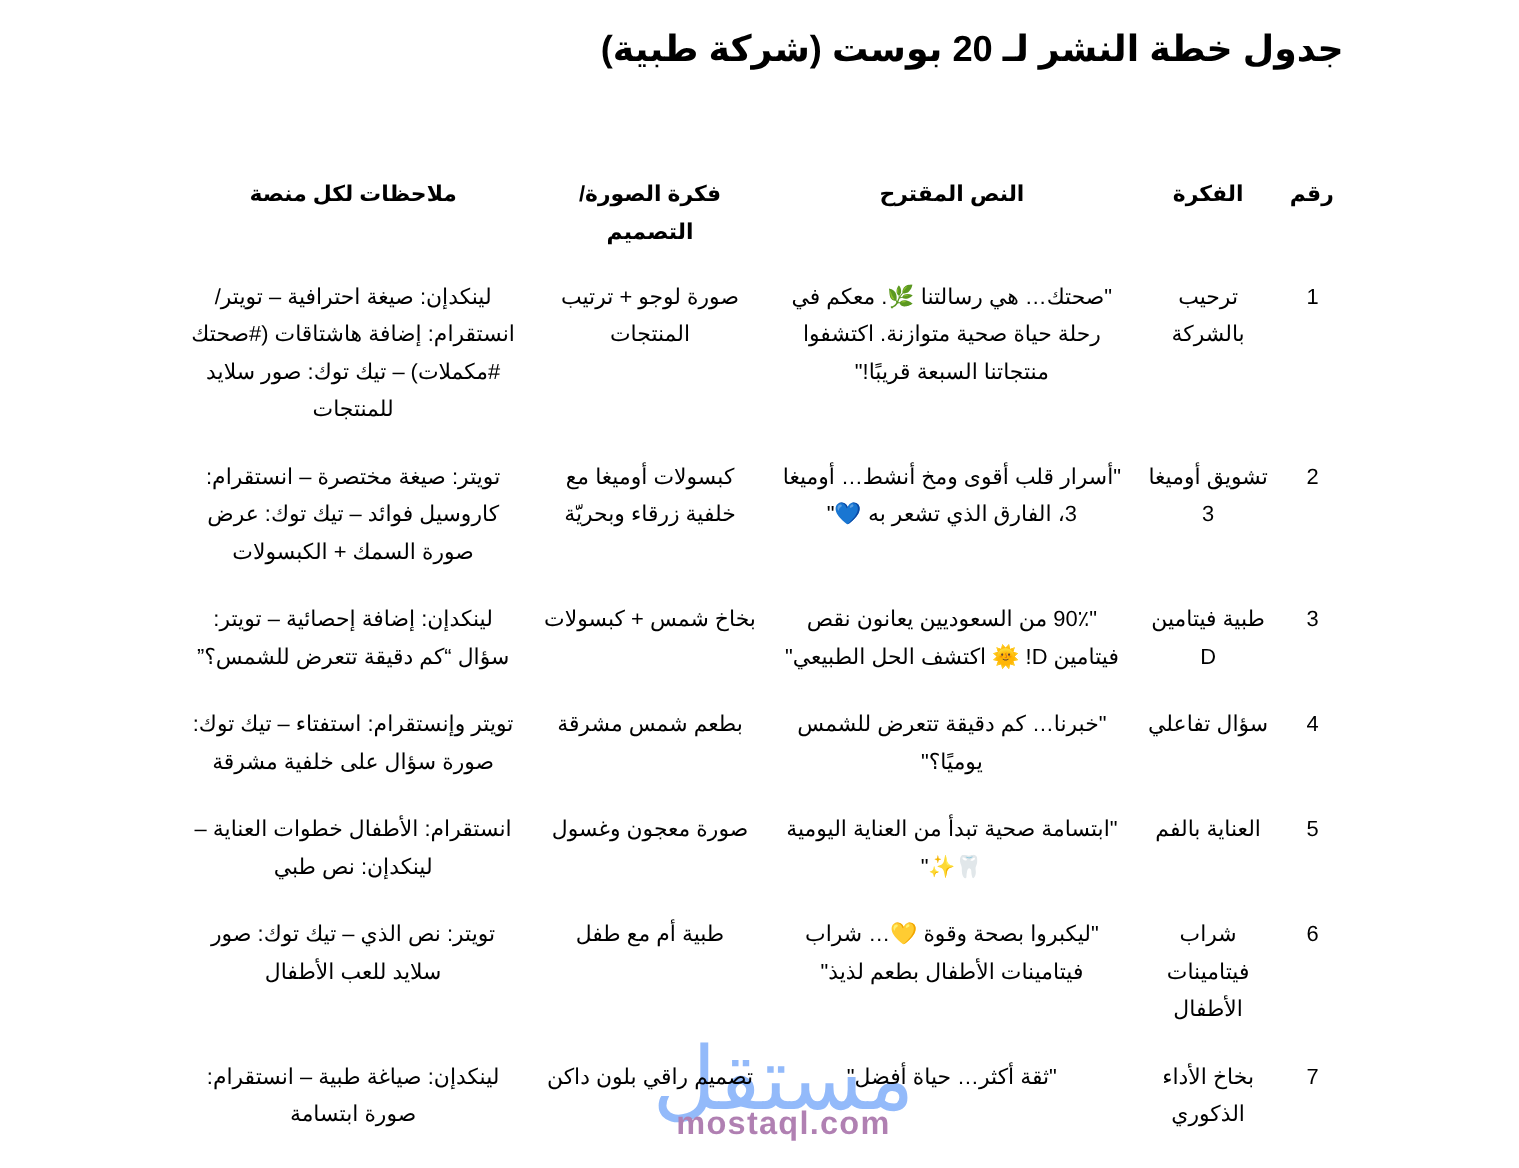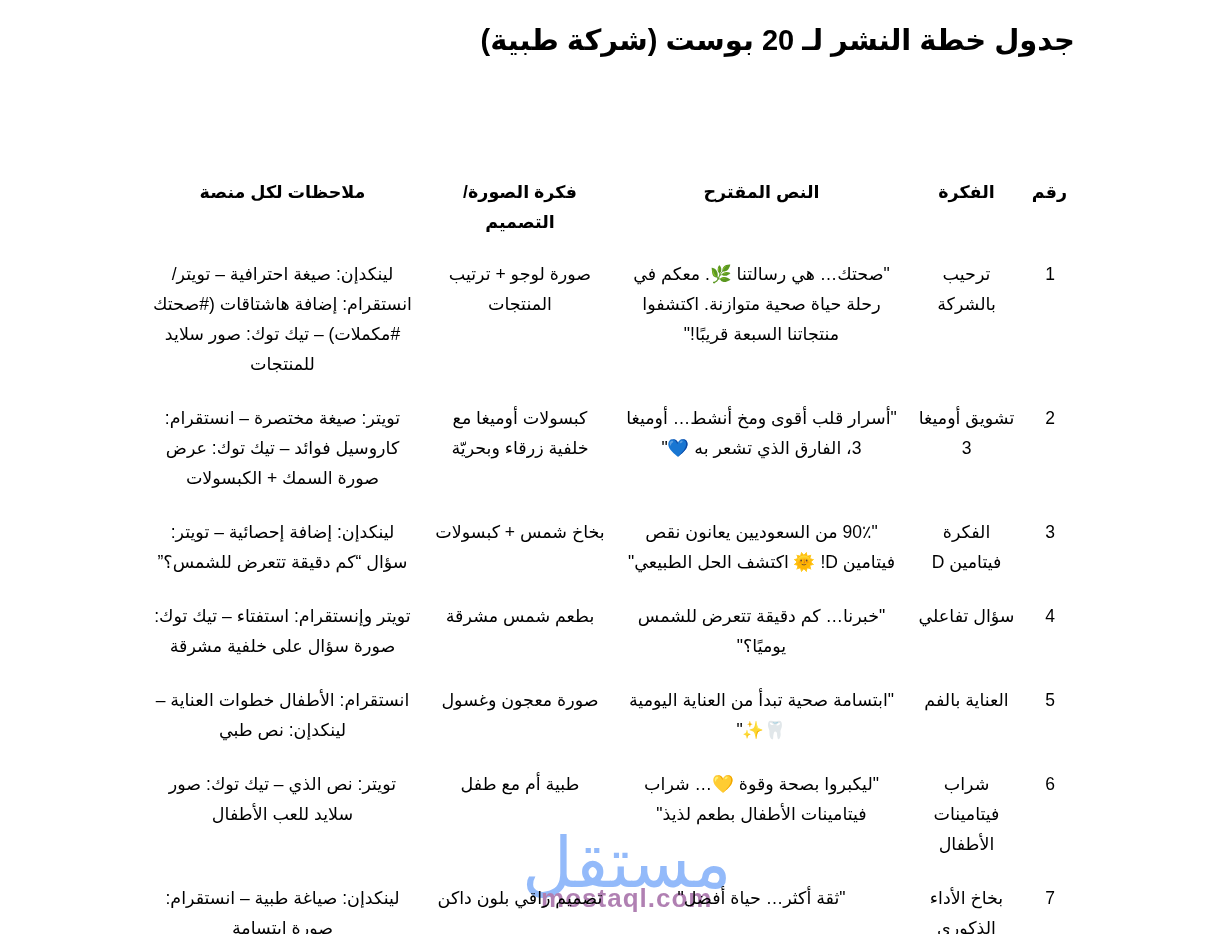--- a/index.html
+++ b/index.html
@@ -19,21 +19,21 @@
     position: absolute;
     top: 18px; right: 140px;
     width: 935px;
     z-index: 1;
   }
   .doc-title {
     font-size: 29px;
     font-weight: bold;
     text-align: right;
     line-height: 44px;
-    margin-bottom: 115px;
+    margin-bottom: 78px;
     letter-spacing: 0;
   }
   table.plan {
     width: 100%;
     border-collapse: collapse;
     table-layout: fixed;
     direction: rtl;
   }
   col.c-num    { width: 50px; }
   col.c-idea   { width: 117px; }
@@ -121,21 +121,21 @@
           </tr>
           <tr>
             <td>2</td>
             <td>تشويق أوميغا 3</td>
             <td>"أسرار قلب أقوى ومخ أنشط… أوميغا 3، الفارق الذي تشعر به 💙"</td>
             <td>كبسولات أوميغا مع خلفية زرقاء وبحريّة</td>
             <td>تويتر: صيغة مختصرة – انستقرام: كاروسيل فوائد – تيك توك: عرض صورة السمك + الكبسولات</td>
           </tr>
           <tr>
             <td>3</td>
-            <td>الفكرة فيتامين D</td>
+            <td>طبية فيتامين D</td>
             <td>"90٪ من السعوديين يعانون نقص فيتامين D! 🌞 اكتشف الحل الطبيعي"</td>
             <td>بخاخ شمس + كبسولات</td>
             <td>لينكدإن: إضافة إحصائية – تويتر: سؤال “كم دقيقة تتعرض للشمس؟”</td>
           </tr>
           <tr>
             <td>4</td>
             <td>سؤال تفاعلي</td>
             <td>"خبرنا… كم دقيقة تتعرض للشمس يوميًا؟"</td>
             <td>بطعم شمس مشرقة</td>
             <td>تويتر وإنستقرام: استفتاء – تيك توك: صورة سؤال على خلفية مشرقة</td>

